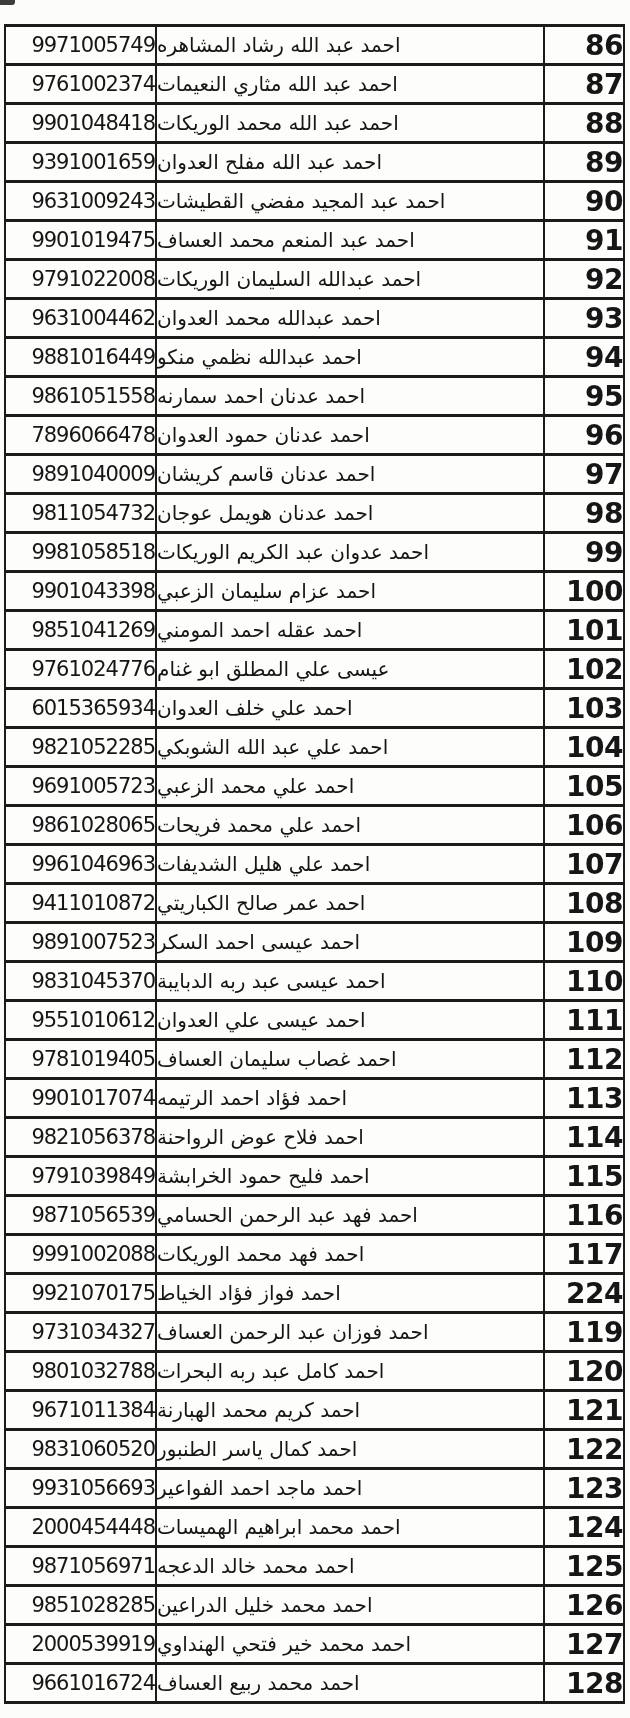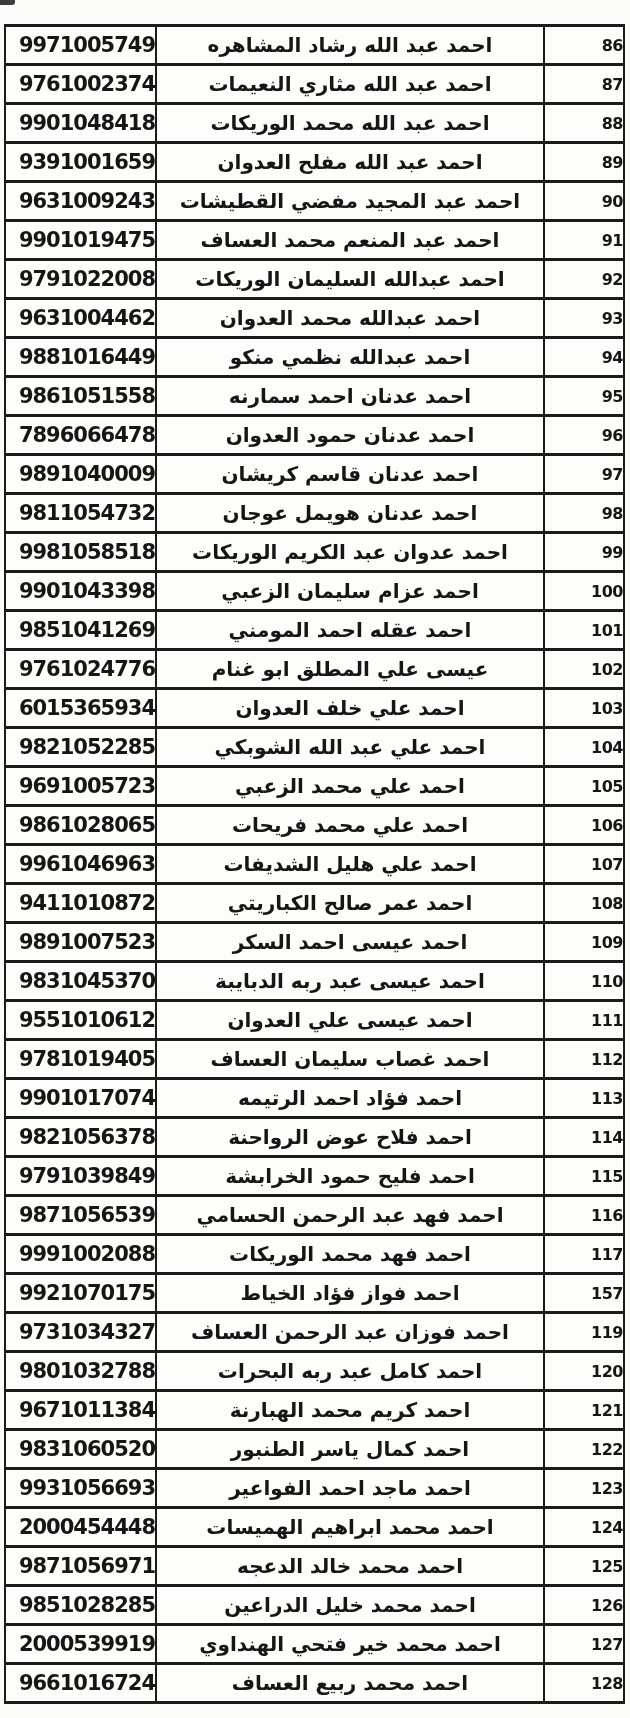--- a/index.html
+++ b/index.html
@@ -44,38 +44,38 @@
     overflow: hidden;
     white-space: nowrap;
   }
   col.c-serial { width: 80px; }
   col.c-name   { width: 388px; }
   col.c-id     { width: 151px; }
   td.cell-serial {
     text-align: right;
     padding-left: 0;
     padding-right: 10px;
-    font-size: 16px;
+    font-size: 28px;
     font-weight: 700;
     letter-spacing: -0.5px;
     direction: ltr;
   }
   td.cell-name {
-    text-align: center;
+    text-align: left;
     padding-right: 2px;
     font-size: 20px;
-    font-weight: 700;
+    font-weight: 400;
     direction: rtl;
     margin-left: 12px;
   }
   td.cell-id {
     text-align: right;
     padding-right: 3px;
     font-size: 21px;
-    font-weight: 700;
+    font-weight: 400;
     letter-spacing: -1px;
     direction: ltr;
   }
 </style>
 </head>
 <body>
 
 <div class="page">
   <div class="crop-remnant"></div>
 
@@ -240,21 +240,21 @@
       <td class="cell-serial">116</td>
       <td class="cell-name">احمد فهد عبد الرحمن الحسامي</td>
       <td class="cell-id">9871056539</td>
     </tr>
         <tr>
       <td class="cell-serial">117</td>
       <td class="cell-name">احمد فهد محمد الوريكات</td>
       <td class="cell-id">9991002088</td>
     </tr>
         <tr>
-      <td class="cell-serial">157</td>
+      <td class="cell-serial">224</td>
       <td class="cell-name">احمد فواز فؤاد الخياط</td>
       <td class="cell-id">9921070175</td>
     </tr>
         <tr>
       <td class="cell-serial">119</td>
       <td class="cell-name">احمد فوزان عبد الرحمن العساف</td>
       <td class="cell-id">9731034327</td>
     </tr>
         <tr>
       <td class="cell-serial">120</td>

